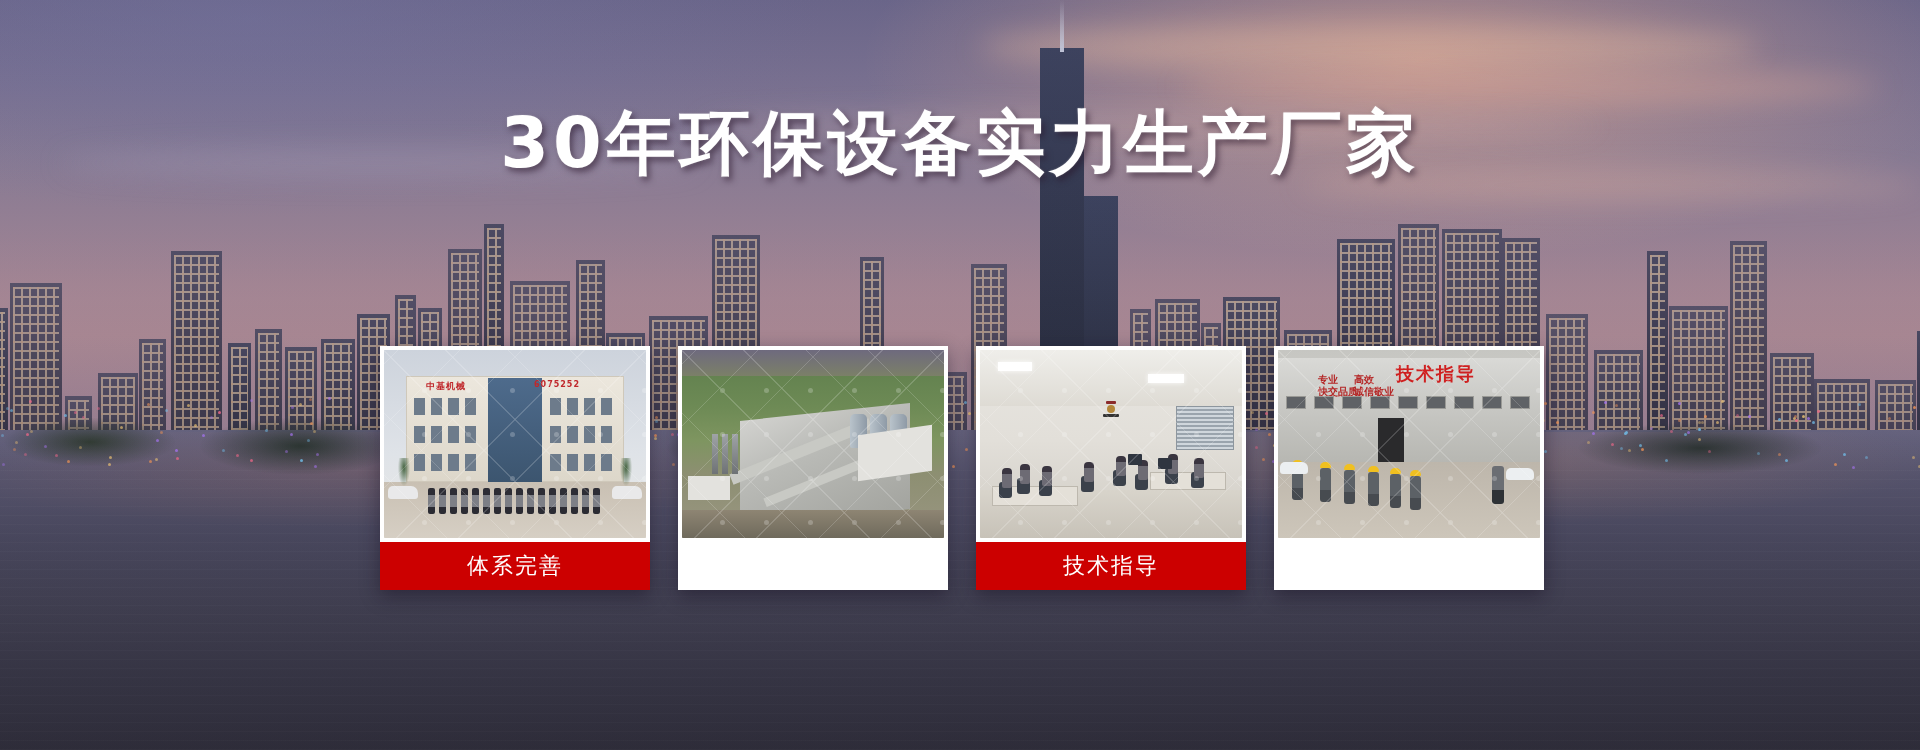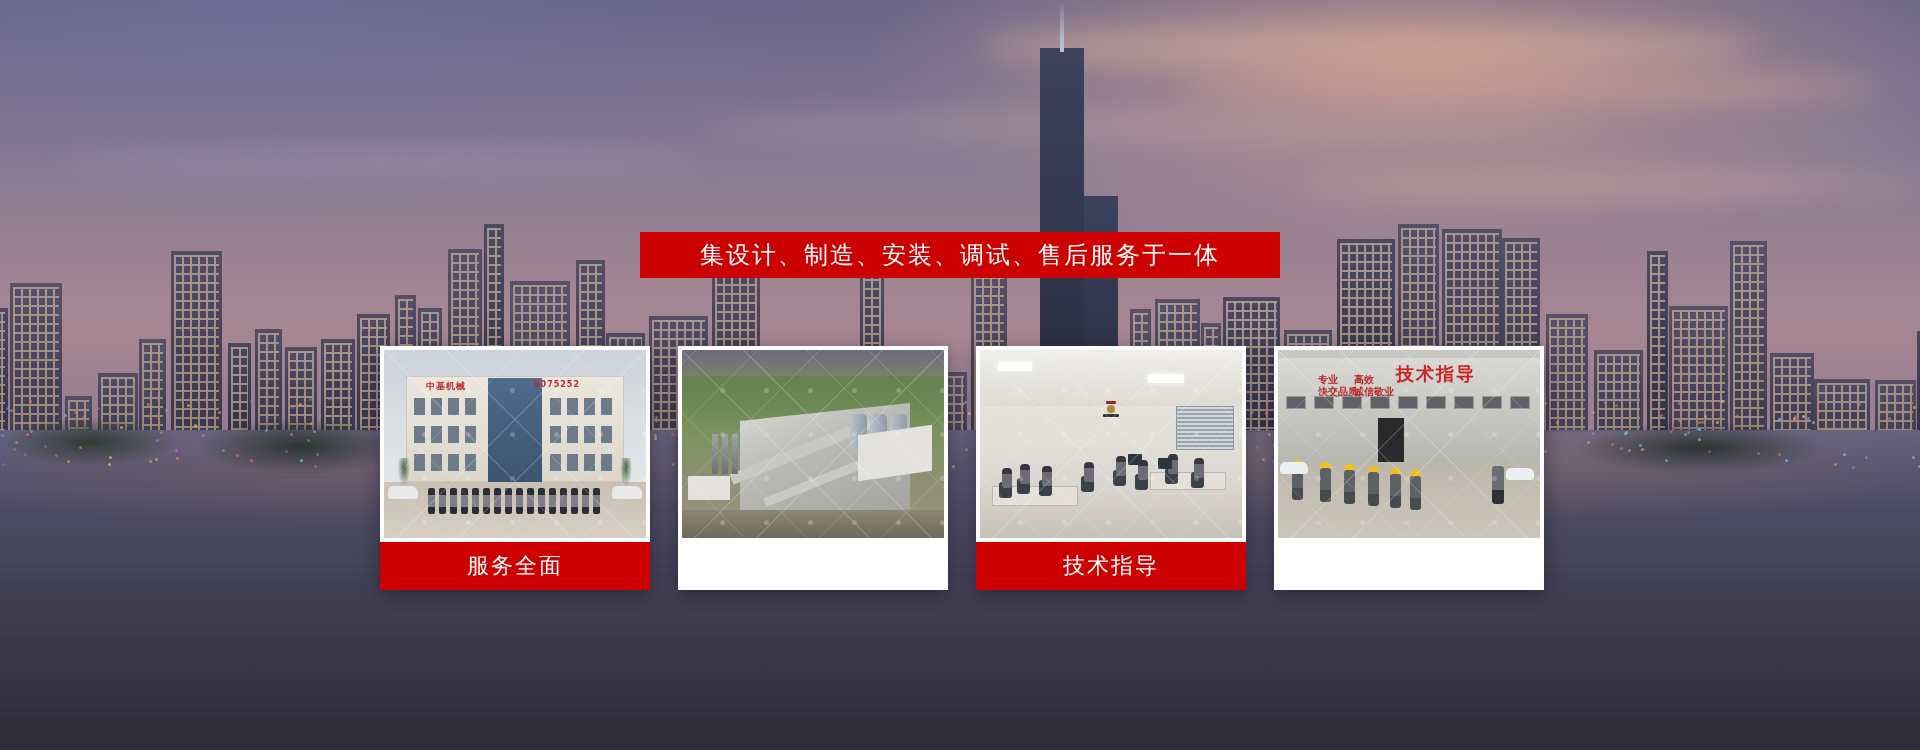--- a/index.html
+++ b/index.html
@@ -478,24 +478,22 @@
         <div class="tl" style="left: 1265px; top: 16px; background: rgb(255, 111, 145); opacity: 0.962477;"></div>
         <div class="tl" style="left: 1670px; top: 34px; background: rgb(255, 111, 145); opacity: 0.633297;"></div>
         <div class="tl" style="left: 687px; top: 19px; background: rgb(255, 210, 122); opacity: 0.554158;"></div>
       </div>
 
     <div class="veil"></div>
   </div>
 
   <div class="content">
 
-
-    <div class="subbar">
-      <span class="subbar-text">集设计、制造、安装、调试、售后服务于一体</span>
-    </div>
+    <div class="headline">30年环保设备实力生产厂家</div>
+
 
     <div class="cards">
 
       <div class="card">
         <div class="photo">
           <div class="p1-sky"></div>
           <div class="p1-bldg"></div>
           <div class="p1-core"></div>
           <div class="p1-sign">中基机械</div>
           <div class="p1-phone">6075252</div>
@@ -568,21 +566,21 @@
               <div class="mesh-dot" style="left: 214px; top: 126px;"></div>
               <div class="mesh-dot" style="left: 258px; top: 126px;"></div>
               <div class="mesh-dot" style="left: 38px; top: 170px;"></div>
               <div class="mesh-dot" style="left: 82px; top: 170px;"></div>
               <div class="mesh-dot" style="left: 126px; top: 170px;"></div>
               <div class="mesh-dot" style="left: 170px; top: 170px;"></div>
               <div class="mesh-dot" style="left: 214px; top: 170px;"></div>
               <div class="mesh-dot" style="left: 258px; top: 170px;"></div>
             </div>
         </div>
-        <div class="caption">服务全面</div>
+        <div class="caption">体系完善</div>
       </div>
 
       <div class="card">
         <div class="photo">
           <div class="p2-green"></div>
           <div class="p2-far"></div>
           <div class="p2-plant"></div>
           <div class="p2-belt" style="left:44px; top:96px; width:150px; height:11px;"></div>
           <div class="p2-belt" style="left:78px; top:122px; width:140px; height:9px;"></div>
           <div class="p2-silo" style="left:168px;"></div>

